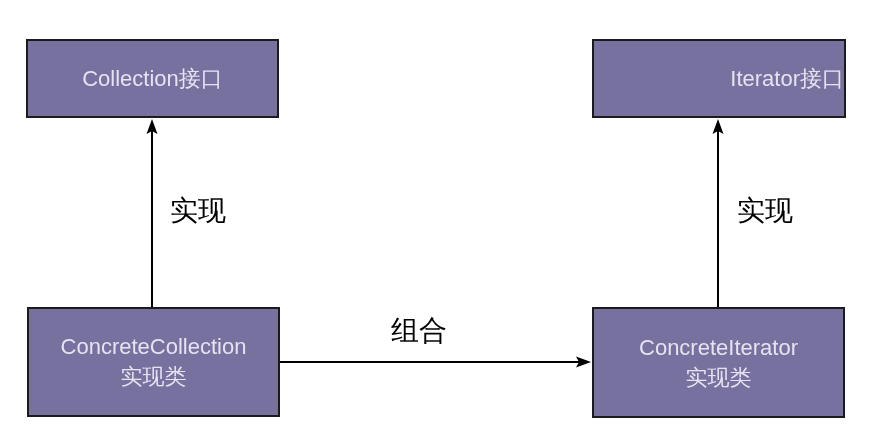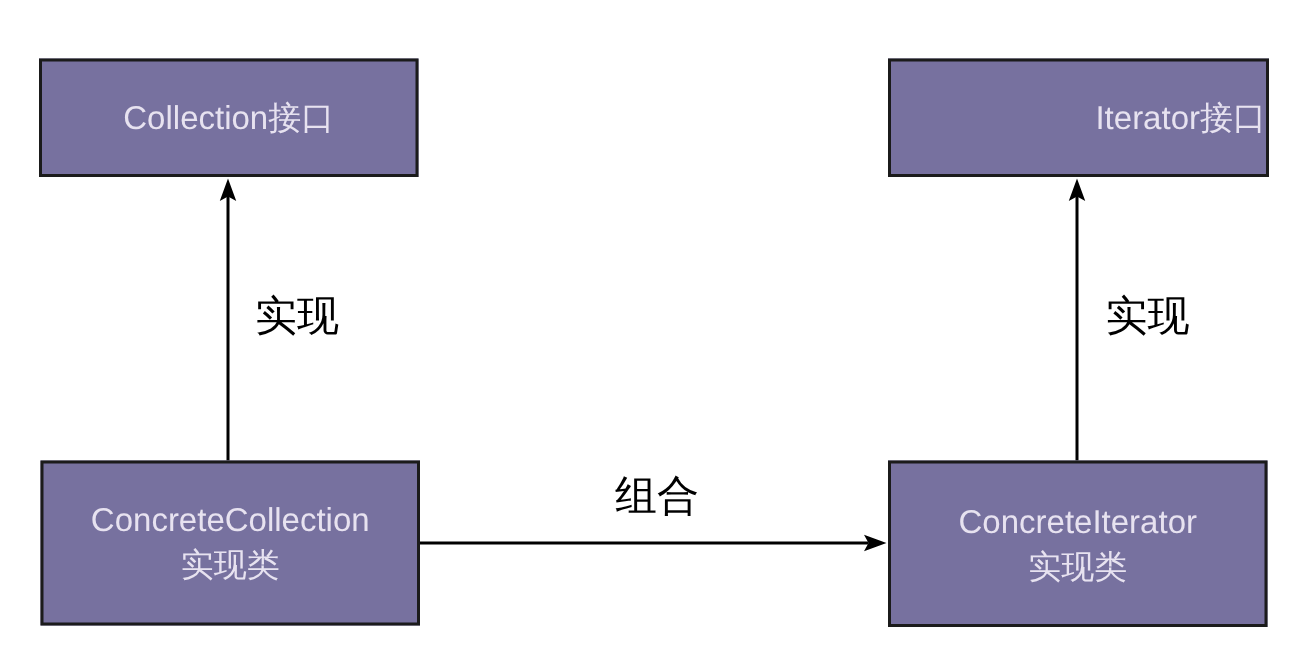--- a/index.html
+++ b/index.html
@@ -54,21 +54,21 @@
   .node-concrete-iterator    { left: 592px; top: 307px; width: 253px; height: 111px; }
   .edge-label {
     position: absolute;
     color: var(--edge-label-color);
     font-size: 28px;
     line-height: 30px;
     white-space: nowrap;
   }
   .label-implements-left  { left: 170px; top: 196px; }
   .label-implements-right { left: 737px; top: 196px; }
-  .label-composition      { left: 410px; top: 316px; }
+  .label-composition      { left: 391px; top: 316px; }
 </style>
 </head>
 <body>
 
 <div class="canvas">
 
   <svg class="edges-layer" width="869" height="443" viewBox="0 0 869 443" xmlns="http://www.w3.org/2000/svg">
     <g>
       <line class="edge-line" x1="152" y1="307" x2="152" y2="130"></line>
       <path class="arrowhead" d="M152 119 L157.5 134 L152 131 L146.5 134 Z"></path>

